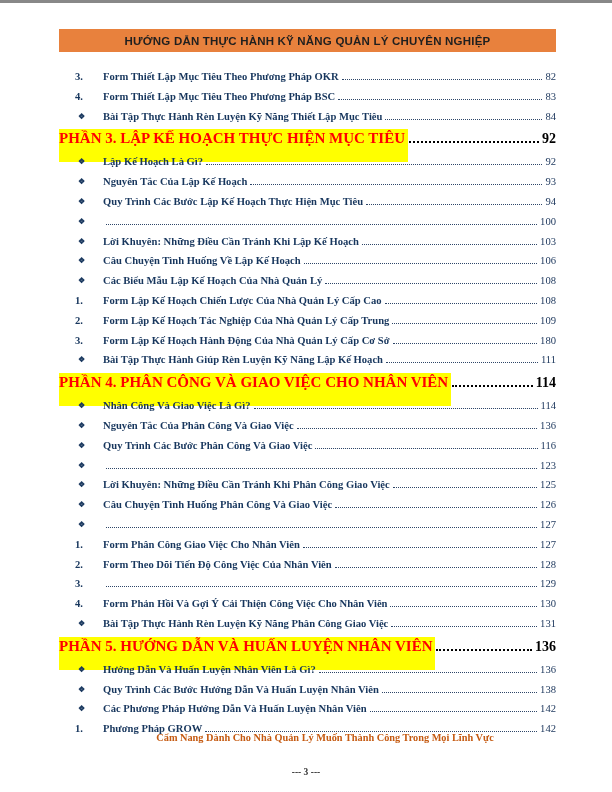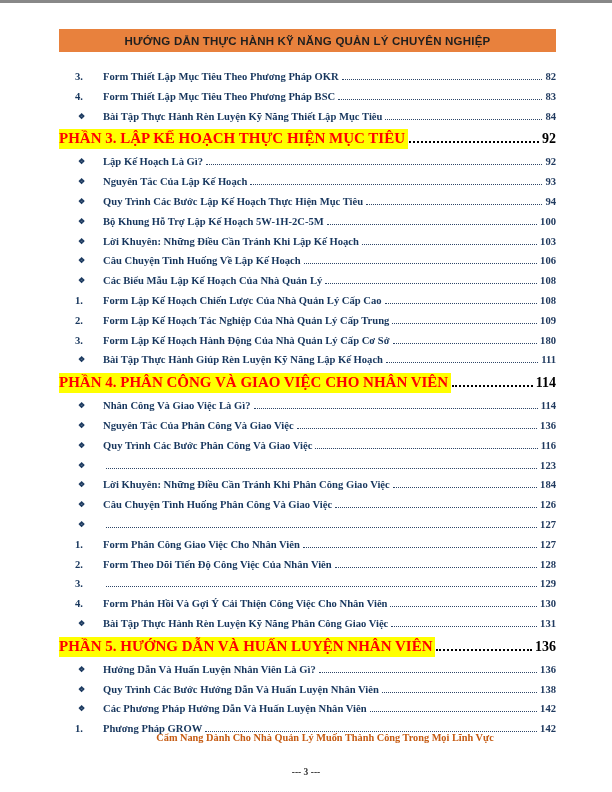--- a/index.html
+++ b/index.html
@@ -24,27 +24,27 @@
     padding-top:3px; white-space:nowrap;
     color:#17365D; font-weight:bold; font-size:10.6px; line-height:13px;
   }
   .toc-row .marker { flex:0 0 44px; box-sizing:border-box; padding-left:16px; }
   .toc-row.bullet .marker { padding-left:19px; font-size:8px; position:relative; top:-1px; }
   .toc-row .label { flex:0 0 auto;text-align:center; }
   .toc-row .dots {
     flex:1 1 8px; min-width:8px; height:11px;
     border-bottom:1.5px dotted #2E4668; margin:0 3px 0 3px;
   }
-  .toc-row .pagenum { flex:0 0 auto; font-weight:bold; color:#203A5F; }
+  .toc-row .pagenum { flex:0 0 auto; font-weight:normal; color:#203A5F; }
   
   .toc-row.section {
     height:26px; padding-top:4px; padding-bottom:2px;
     font-size:15px; line-height:19px; color:#FF0000;
   }
-  .toc-row.section .label { background:#FFFF00; padding:0 3px 1px 0; }
+  .toc-row.section .label { background:#FFFF00; padding:0 3px 14px 0; }
   .toc-row.section .dots { border-bottom:2px dotted #000; height:13px; margin-left:1px; }
   .toc-row.section .pagenum { font-weight:bold; color:#000; font-size:14px; }
   .footer-tagline {
     position:absolute; top:729px; left:0; width:100%; text-align:center;
     font-weight:bold; font-size:10.3px; color:#C55A11; white-space:nowrap;padding-left:19px;
   }
   .footer-pagenum {
     position:absolute; top:764px; left:0; width:100%; text-align:center;
     font-weight:bold; font-size:9.5px; color:#333333;
   }
@@ -96,21 +96,20 @@
       <span class="pagenum">93</span>
     </div>
       <div class="toc-row bullet">
       <span class="marker">❖</span>
       <span class="label">Quy Trình Các Bước Lập Kế Hoạch Thực Hiện Mục Tiêu</span>
       <span class="dots"></span>
       <span class="pagenum">94</span>
     </div>
       <div class="toc-row bullet">
       <span class="marker">❖</span>
-      <span class="label">Bộ Khung Hỗ Trợ Lập Kế Hoạch 5W-1H-2C-5M</span>
       <span class="dots"></span>
       <span class="pagenum">100</span>
     </div>
       <div class="toc-row bullet">
       <span class="marker">❖</span>
       <span class="label">Lời Khuyên: Những Điều Cần Tránh Khi Lập Kế Hoạch</span>
       <span class="dots"></span>
       <span class="pagenum">103</span>
     </div>
       <div class="toc-row bullet">
@@ -175,21 +174,21 @@
     </div>
       <div class="toc-row bullet">
       <span class="marker">❖</span>
       <span class="dots"></span>
       <span class="pagenum">123</span>
     </div>
       <div class="toc-row bullet">
       <span class="marker">❖</span>
       <span class="label">Lời Khuyên: Những Điều Cần Tránh Khi Phân Công Giao Việc</span>
       <span class="dots"></span>
-      <span class="pagenum">184</span>
+      <span class="pagenum">125</span>
     </div>
       <div class="toc-row bullet">
       <span class="marker">❖</span>
       <span class="label">Câu Chuyện Tình Huống Phân Công Và Giao Việc</span>
       <span class="dots"></span>
       <span class="pagenum">126</span>
     </div>
       <div class="toc-row bullet">
       <span class="marker">❖</span>
       <span class="dots"></span>

